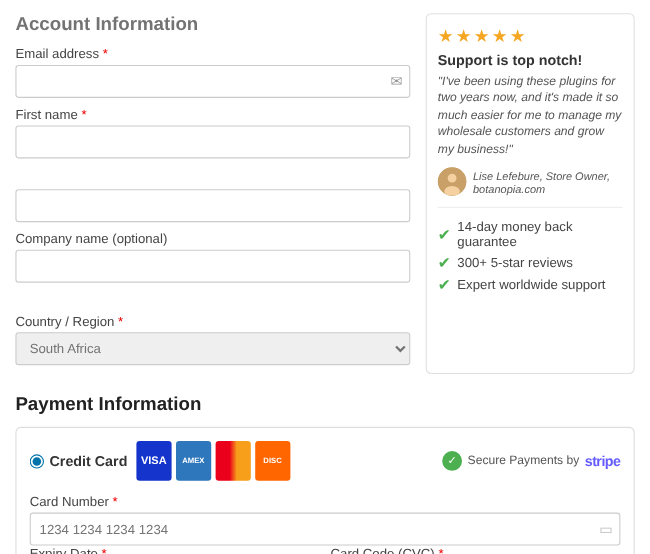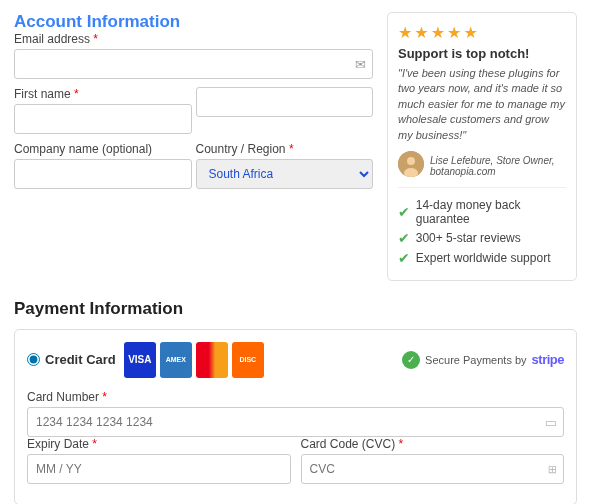--- a/index.html
+++ b/index.html
@@ -18,46 +18,48 @@
       display: flex;
       gap: 14px;
       margin-bottom: 18px;
     }
     .account-info {
       flex: 1;
     }
     .section-title {
       font-size: 17px;
       font-weight: bold;
-      color: #3b82f6;
+      margin-bottom: 10px;
+      color: #737373;
     }
     .form-group {
       margin-bottom: 8px;
     }
     .form-label {
       font-size: 12px;
       margin-bottom: 3px;
       display: block;
       color: #444;
     }
     .required {
       color: #e00;
     }
     .form-input {
       width: 100%;
       height: 30px;
       border: 1px solid #ccc;
       border-radius: 3px;
       padding: 4px 8px;
       font-size: 12px;
-      color: #1d4ed8;
+      color: #737373;
     }
     .form-row {
       display: flex;
-      gap: 4px;
+      gap: 20px;
+      flex-direction: column;
     }
     .form-row .form-group {
       flex: 1;
     }
     .email-wrapper {
       position: relative;
     }
     .email-wrapper .form-input {
       padding-right: 28px;
     }

